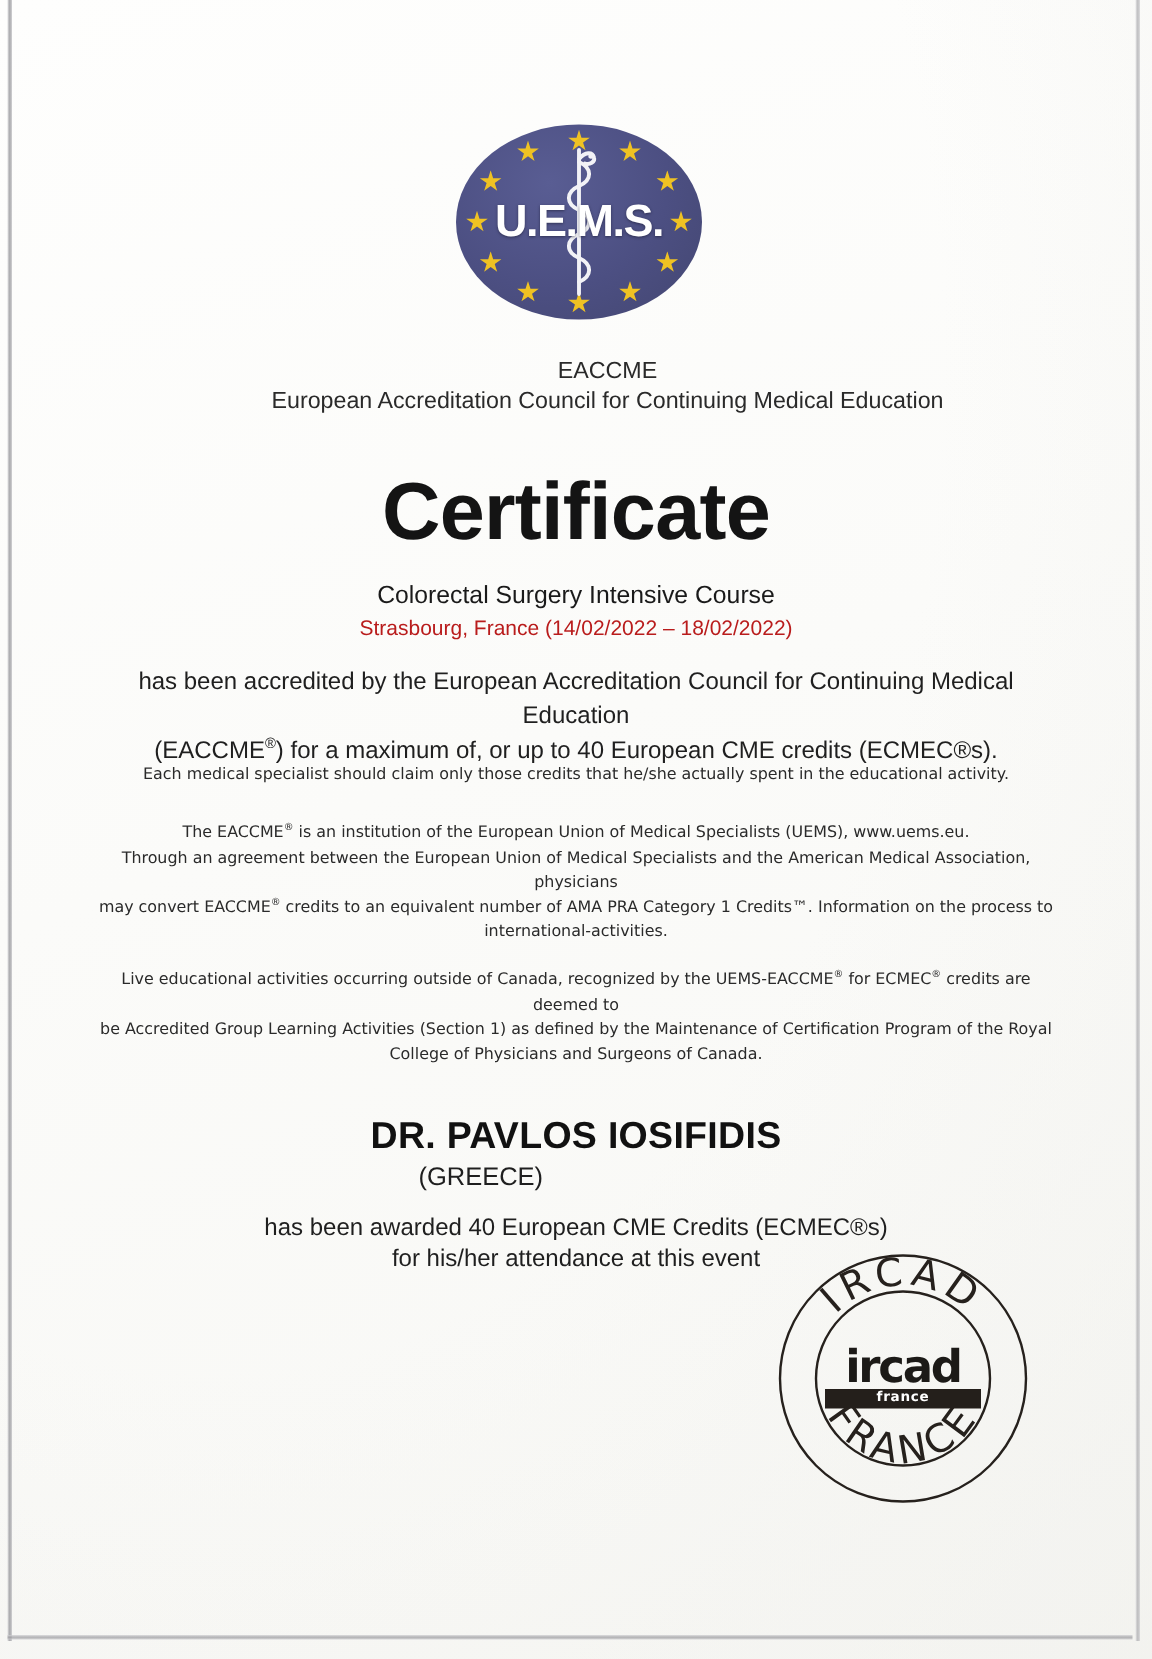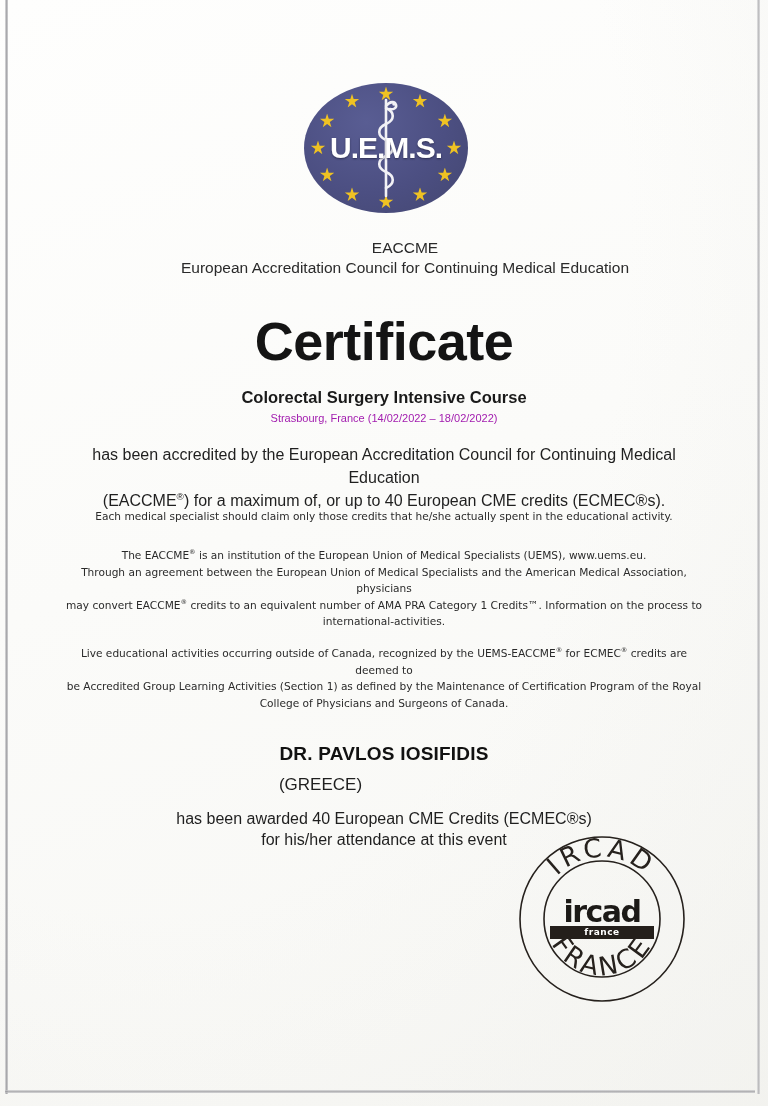--- a/index.html
+++ b/index.html
@@ -128,26 +128,26 @@
   
   .course-block {
     position: absolute;
     left: 0; top: 387px;
     width: 768px;
     text-align: center;
     line-height: 21px;
   }
   .course-name {
     font-size: 16.5px;
-    font-weight: bold;
+    font-weight: normal;
     color: #1a1a1a;
   }
   .course-place {
-    font-size: 11px;
-    color: #a21caf;
+    font-size: 14px;
+    color: #b91c1c;
   }
 
   
   .accred {
     position: absolute;
     left: 60px; top: 443px;
     width: 648px;
     text-align: center;
     font-size: 16px;
     line-height: 23px;
@@ -168,21 +168,21 @@
   .fine-1 { top: 508px; }
   .fine-2 { top: 547px; }
   .fine-3 { top: 645px; }
 
   
   .recipient-name {
     position: absolute;
     left: 0; top: 743px;
     width: 768px;
     text-align: center;
-    font-size: 19px;
+    font-size: 25px;
     font-weight: bold;
     letter-spacing: 0.2px;
     color: #111111;
   }
   .recipient-country {
     position: absolute;
     left: 0; top: 775px;
     width: 641px;
     text-align: center;
     font-size: 17px;

